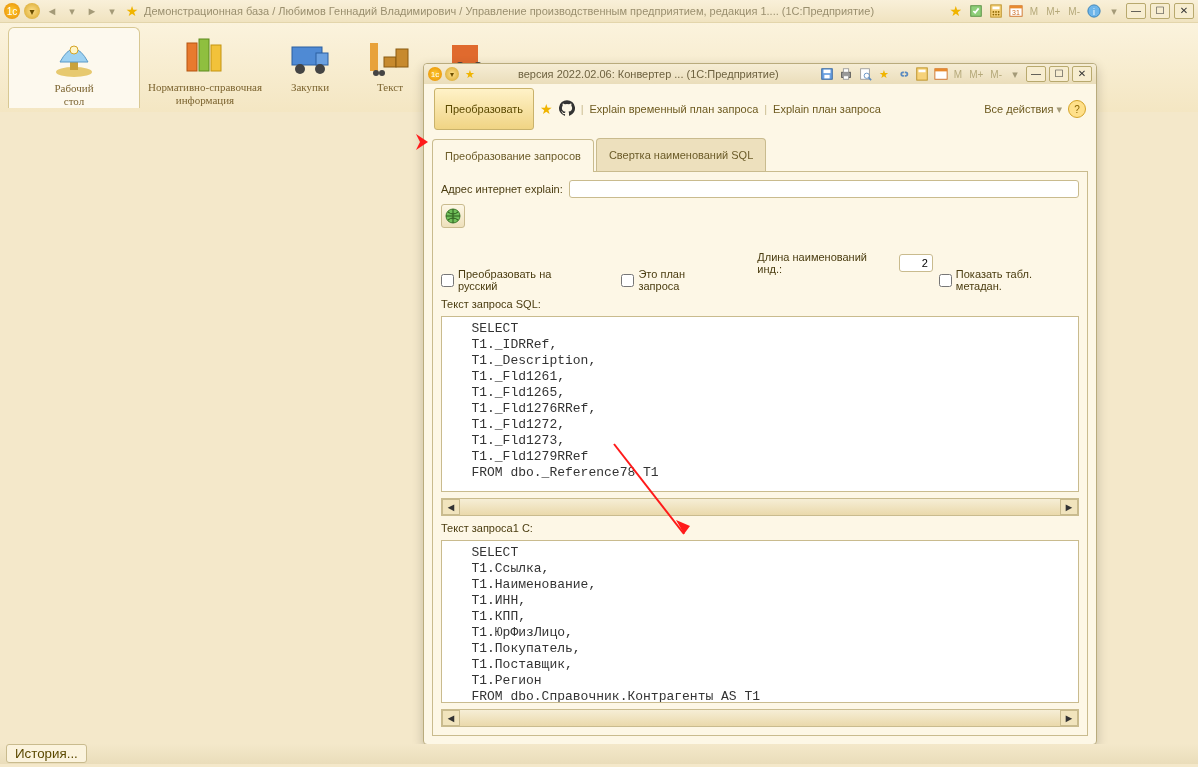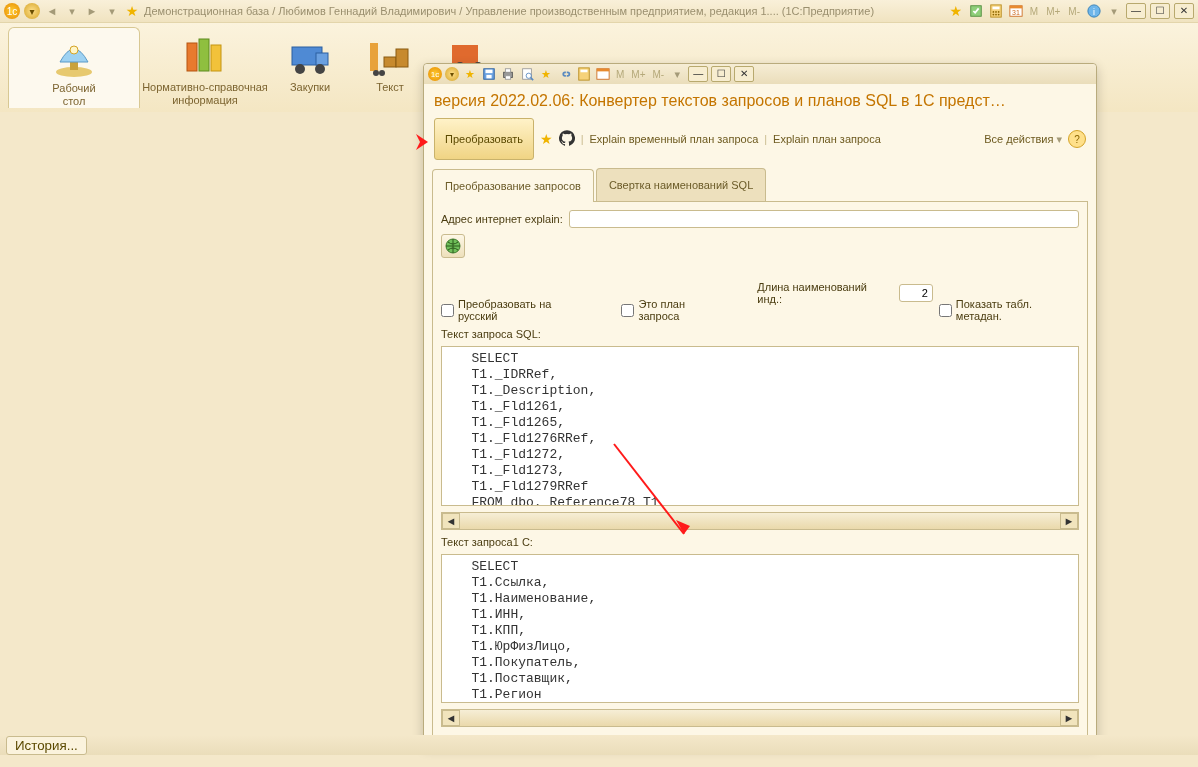--- a/index.html
+++ b/index.html
@@ -11,21 +11,21 @@
 .round-1c{background:radial-gradient(#ffcc33,#e68a00);}
 .round-down{background:radial-gradient(#ffe08a,#d4a328);color:#6b4e00;}
 .star{color:#f0b400;font-size:14px;}
 .win-btn{width:18px;height:14px;border:1px solid #b8a96e;background:#f7edd0;border-radius:2px;display:flex;align-items:center;justify-content:center;font-size:10px;line-height:1;cursor:pointer;}
 .gray{color:#a49a78;}
 .svg-icon{width:14px;height:14px;}
 
 .section-row{height:90px;background:linear-gradient(#fbf3dd,#f3e5c0);display:flex;align-items:flex-start;padding:4px 8px;gap:0;border-bottom:1px solid #e0d2a4;}
 .section-item{width:130px;text-align:center;padding-top:4px;cursor:pointer;}
 .section-item .big-icon{width:48px;height:48px;margin:0 auto 2px;}
-.section-item .lbl{font-size:11px;color:#7c6430;line-height:13px;}
+.section-item .lbl{font-size:11px;color:#7c6430;line-height:13px;font-family:Liberation Serif, serif;}
 .section-item.active{background:#fdf9ee;border:1px solid #d8c893;border-bottom:none;border-radius:6px 6px 0 0;}
 
 .workspace{position:absolute;top:112px;left:0;right:0;bottom:20px;background:#f4e8ca;}
 
 .modal{position:absolute;left:423px;top:63px;width:672px;height:680px;background:#fdf7e6;border:1px solid #b9ab7d;border-radius:4px;box-shadow:0 4px 12px rgba(0,0,0,.2);display:flex;flex-direction:column;}
 .modal-titlebar{height:20px;background:linear-gradient(#f6edd5,#eaddba);display:flex;align-items:center;padding:0 4px;gap:3px;border-radius:4px 4px 0 0;}
 .modal-titlebar .title{flex:1;color:#6e6240;text-align:center;white-space:nowrap;overflow:hidden;text-overflow:ellipsis;}
 .modal-title-main{color:#c47500;font-size:16px;font-weight:normal;padding:8px 10px 4px;white-space:nowrap;overflow:hidden;text-overflow:ellipsis;}
 .modal-toolbar{display:flex;align-items:center;gap:6px;padding:4px 10px;}
 .btn-primary{background:linear-gradient(#fff2c8,#f0d484);border:1px solid #c9b26b;border-radius:3px;padding:14px 10px;cursor:pointer;font-size:11px;color:#5b4900;}
@@ -49,21 +49,21 @@
 .codebox{border:1px solid #c9bb8e;background:#fff;font-family:"Courier New",monospace;font-size:13px;line-height:16px;padding:4px 6px;white-space:pre;overflow:hidden;position:relative;}
 .codebox.top{height:190px;}
 .codebox.bot{height:175px;}
 .hscroll{height:16px;border:1px solid #c9bb8e;background:linear-gradient(#f6eed6,#ead9ab);display:flex;align-items:center;}
 .hscroll .arrow{width:16px;height:14px;display:flex;align-items:center;justify-content:center;background:#f1e4bd;border:1px solid #c9bb8e;cursor:pointer;}
 .hscroll .track{flex:1;}
 .globe-btn{width:22px;height:22px;border:1px solid #c9bb8e;border-radius:3px;background:linear-gradient(#fdf7e6,#eee0bb);display:flex;align-items:center;justify-content:center;cursor:pointer;}
 
 .red-arrow{position:absolute;pointer-events:none;}
 
-.statusbar{position:absolute;left:0;right:0;bottom:12px;height:20px;background:linear-gradient(#f4e8ca,#eaddba);display:flex;align-items:center;padding:0 6px;}
+.statusbar{position:absolute;left:0;right:0;bottom:3px;height:20px;background:linear-gradient(#f4e8ca,#eaddba);display:flex;align-items:flex-start;padding:0 6px;}
 .history-btn{border:1px solid #c9bb8e;background:#fbf3dd;border-radius:3px;padding:1px 8px;cursor:pointer;color:#5b4900;}
 
 .gh{width:16px;height:16px;}
 
 .m-btn{font-size:10px;color:#b5a97a;padding:0 2px;}
 </style>
 </head>
 <body>
 
 <div class="app-titlebar">
@@ -166,20 +166,21 @@
   </div>
 </div>
 
 <div class="workspace"></div>
 
 <div class="modal">
   <div class="modal-titlebar">
     <div class="round-arrow round-1c" style="width:14px;height:14px;font-size:8px;">1c</div>
     <div class="round-arrow round-down" style="width:14px;height:14px;font-size:8px;">▾</div>
     <div class="icon-btn star" style="font-size:11px;">★</div>
+    <div class="title">версия 2022.02.06: Конвертер ...  (1С:Предприятие)</div>
     <div class="icon-btn">
         <svg class="svg-icon" viewBox="0 0 16 16">
           <rect x="2" y="2" width="12" height="12" fill="#6aa0e0" stroke="#2b5fa0"></rect>
           <rect x="4" y="3" width="8" height="4" fill="#fff"></rect>
           <rect x="5" y="9" width="6" height="4" fill="#fff"></rect>
         </svg>
       </div>
     <div class="icon-btn">
         <svg class="svg-icon" viewBox="0 0 16 16">
           <rect x="3" y="6" width="10" height="6" fill="#999" stroke="#555"></rect>
@@ -214,21 +215,20 @@
       </div>
     <span class="m-btn">M</span>
     <span class="m-btn">M+</span>
     <span class="m-btn">M-</span>
     <div class="icon-btn gray">▾</div>
     <div class="win-btn">—</div>
     <div class="win-btn">☐</div>
     <div class="win-btn">✕</div>
   </div>
 
-  <div class="modal-title-main">версия 2022.02.06: Конвертер текстов запросов и планов SQL в 1С предст…</div>
 
   <div class="modal-toolbar">
     <button class="btn-primary">Преобразовать</button>
     <span class="star">★</span>
     <span><svg class="gh" viewBox="0 0 16 16">
           <path fill="#333" d="M8 .2a8 8 0 00-2.53 15.59c.4.07.55-.17.55-.38v-1.35c-2.23.48-2.7-1.07-2.7-1.07-.36-.93-.89-1.18-.89-1.18-.73-.5.05-.49.05-.49.8.06 1.23.83 1.23.83.72 1.23 1.88.87 2.34.67.07-.52.28-.88.5-1.08-1.78-.2-3.64-.89-3.64-3.95 0-.87.31-1.58.82-2.14-.08-.2-.36-1.02.08-2.12 0 0 .67-.22 2.2.82a7.6 7.6 0 014 0c1.53-1.04 2.2-.82 2.2-.82.44 1.1.16 1.92.08 2.12.51.56.82 1.27.82 2.14 0 3.07-1.87 3.75-3.65 3.95.29.25.54.73.54 1.48v2.19c0 .21.15.46.55.38A8 8 0 008 .2z"></path>
         </svg></span>
     <span class="sep">|</span>
     <span class="link">Explain временный план запроса</span>
     <span class="sep">|</span>

